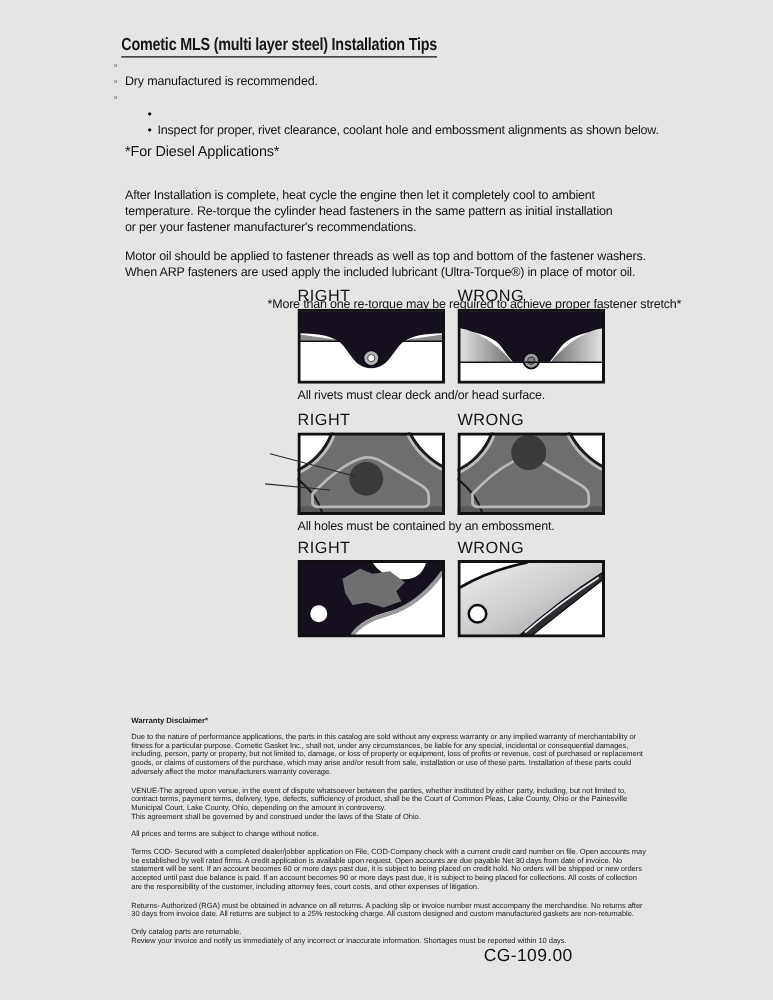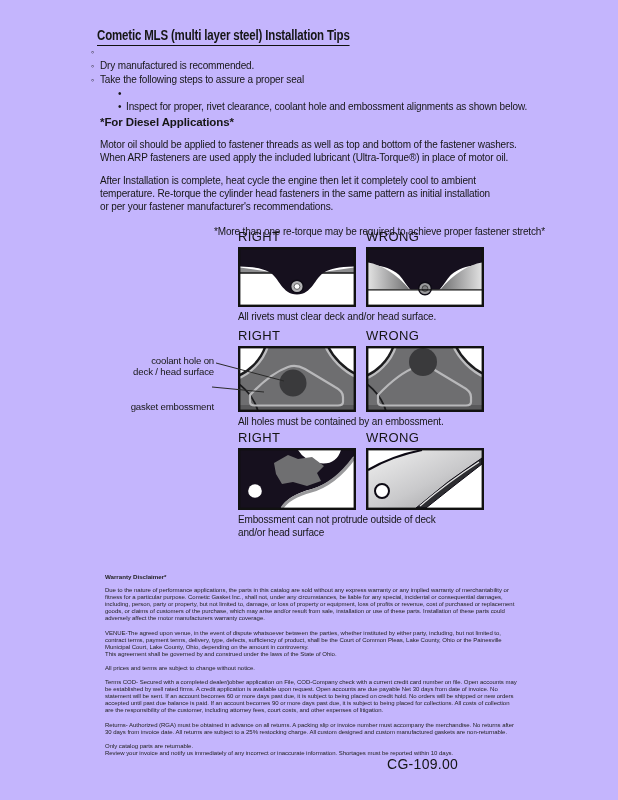--- a/index.html
+++ b/index.html
@@ -1,33 +1,33 @@
 <!DOCTYPE html>
 <html><head>
 <meta charset="utf-8">
 <style>
   html,body { margin:0; padding:0; background:#ffffff; }
   .page {
-    position:relative; width:618px; height:800px; background:#c4b5fd;
+    position:relative; width:618px; height:800px; background:#e5e5e5;
     font-family:"Liberation Sans", sans-serif; color:#161616; overflow:hidden;
   }
   .page-title {
     position:absolute; left:97px; top:27px;
     font-size:14px; font-weight:bold; letter-spacing:-0.2px;
     border-bottom:1.6px solid #111; padding-bottom:2px;
     transform:scaleX(0.82); transform-origin:left top; white-space:nowrap;
   }
   .tips { position:absolute; left:91px; top:46px; font-size:10px; letter-spacing:-0.15px; line-height:13px; white-space:nowrap; }
   .b-row { display:flex; align-items:baseline; }
   .b-row .marker { width:9px; font-size:9px; flex:0 0 auto; }
   .b-row.sub { margin-left:27px; }
   .b-row.sub .marker { width:8px; font-size:10px; }
 
   .diesel { position:absolute; left:100px; top:116px; width:445px; font-size:10px; letter-spacing:-0.15px; line-height:13px; }
-  .diesel-heading { font-size:11.5px; font-weight:bold; letter-spacing:-0.1px; margin-bottom:9px; }
+  .diesel-heading { font-size:11.5px; font-weight:normal; letter-spacing:-0.1px; margin-bottom:21px; }
   .para { white-space:pre-line; margin-bottom:10px; }
   .note { margin-top:12px;text-align:right; }
 
   .fig { position:absolute; left:238px; width:246px; }
   .fig1 { top:229px; } .fig2 { top:328px; } .fig3 { top:430px; }
   .labels-row { display:flex; margin-bottom:3px; }
   .rw-label { width:118px; text-align:left; font-size:13px; letter-spacing:0.4px; color:#141414; }
   .rw-label + .rw-label { margin-left:10px; }
   .boxes-row { display:flex; }
   .boxes-row svg { display:block; flex:0 0 auto; }
@@ -86,38 +86,37 @@
   <div class="tips">
     <div class="b-row">
       <span class="marker">◦</span>
     </div>
     <div class="b-row">
       <span class="marker">◦</span>
       <span>Dry manufactured is recommended.</span>
     </div>
     <div class="b-row">
       <span class="marker">◦</span>
-      <span>Take the following steps to assure a proper seal</span>
     </div>
     <div class="b-row sub">
       <span class="marker">•</span>
     </div>
     <div class="b-row sub">
       <span class="marker">•</span>
       <span>Inspect for proper, rivet clearance, coolant hole and embossment alignments as shown below.</span>
     </div>
   </div>
 
   <div class="diesel">
     <div class="diesel-heading">*For Diesel Applications*</div>
-    <div class="para">Motor oil should be applied to fastener threads as well as top and bottom of the fastener washers.
-When ARP fasteners are used apply the included lubricant (Ultra-Torque®) in place of motor oil.</div>
     <div class="para">After Installation is complete, heat cycle the engine then let it completely cool to ambient
 temperature. Re-torque the cylinder head fasteners in the same pattern as initial installation
 or per your fastener manufacturer's recommendations.</div>
+    <div class="para">Motor oil should be applied to fastener threads as well as top and bottom of the fastener washers.
+When ARP fasteners are used apply the included lubricant (Ultra-Torque®) in place of motor oil.</div>
     <div class="note">*More than one re-torque may be required to achieve proper fastener stretch*</div>
   </div>
 
   <div class="fig fig1">
     <div class="labels-row">
       <div class="rw-label">RIGHT</div>
       <div class="rw-label">WRONG</div>
     </div>
     <div class="boxes-row">
       <svg viewBox="0 0 118 60" width="118" height="60">
@@ -158,25 +157,20 @@
       </svg>
       <svg viewBox="0 0 118 66" width="118" height="66">
         <use href="#sym-gasket"></use>
         <circle cx="57" cy="16" r="14" fill="#3a3a3c"></circle>
         <rect x="1.2" y="1.2" width="115.6" height="63.6" fill="none" stroke="#111" stroke-width="2.4"></rect>
       </svg>
     </div>
     <div class="caption center">All holes must be contained by an embossment.</div>
   </div>
 
-  <div class="fig2-callouts">
-    <div>coolant hole on
-deck / head surface</div>
-    <div class="callout-emb">gasket embossment</div>
-  </div>
   <svg class="callout-lines" width="82" height="46" viewBox="0 0 82 46">
     <line x1="4" y1="11" x2="72" y2="29" stroke="#2a2a2a" stroke-width="1"></line>
     <line x1="0" y1="35" x2="52" y2="40" stroke="#2a2a2a" stroke-width="1"></line>
   </svg>
 
   <div class="fig fig3">
     <div class="labels-row">
       <div class="rw-label">RIGHT</div>
       <div class="rw-label">WRONG</div>
     </div>
@@ -192,22 +186,20 @@
       <svg viewBox="0 0 118 62" width="118" height="62">
         <rect width="118" height="62" fill="#ffffff"></rect>
         <path d="M56,2 L116,2 L116,10 Q82,32 50,60 L2,60 L2,22 Q26,8 56,2 Z" fill="url(#gradBand)"></path>
         <path d="M116,10 Q82,32 50,60 L60,60 Q90,36 116,16 Z" fill="#2e2e32" stroke="#0d0a14" stroke-width="1"></path>
         <path d="M56,2 Q26,8 2,22" fill="none" stroke="#0d0a14" stroke-width="2.2"></path>
         <path d="M113,14 Q82,34 54,58" fill="none" stroke="#e6e6e6" stroke-width="1.4"></path>
         <circle cx="16" cy="43" r="7" fill="#ffffff" stroke="#0d0a14" stroke-width="2"></circle>
         <rect x="1.2" y="1.2" width="115.6" height="59.6" fill="none" stroke="#111" stroke-width="2.4"></rect>
       </svg>
     </div>
-    <div class="caption">Embossment can not protrude outside of deck
-and/or head surface</div>
   </div>
 
   <div class="disclaimer">
     <div class="disc-heading">Warranty Disclaimer*</div>
     <div class="disc-para">Due to the nature of performance applications, the parts in this catalog are sold without any express warranty or any implied warranty of merchantability or
 fitness for a particular purpose.  Cometic Gasket Inc., shall not, under any circumstances, be liable for any special, incidental or consequential damages,
 including, person, party or property, but not limited to, damage, or loss of property or equipment, loss of profits or revenue, cost of purchased or replacement
 goods, or claims of customers of the purchase, which may arise and/or result from sale, installation or use of these parts.  Installation of these parts could
 adversely affect the motor manufacturers warranty coverage.</div>
     <div class="disc-para">VENUE-The agreed upon venue, in the event of dispute whatsoever between the parties, whether instituted by either party, including, but not limited to,

